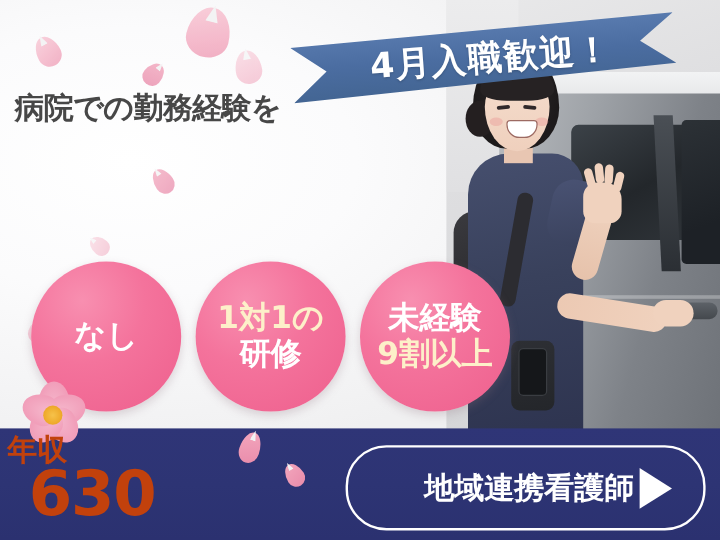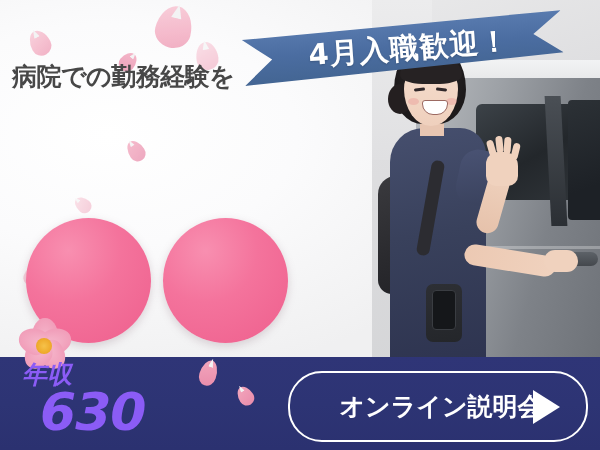--- a/index.html
+++ b/index.html
@@ -207,21 +207,21 @@
     font-size:29px;font-weight:bold;
     letter-spacing:1px;
     font-family:"DejaVu Sans","Liberation Sans",sans-serif;
     text-shadow:0 1px 2px rgba(0,0,0,.18);
     padding-left:16px;padding-right:4px;
     white-space:nowrap;
   }
 
   
   .lead{
-    position:absolute;left:12px;top:59px;width:300px;
+    position:absolute;left:12px;top:72px;width:300px;
     color:#474747;
     font-size:25px;line-height:1.42;font-weight:bold;
     letter-spacing:-0.5px;
     font-family:"DejaVu Sans","Liberation Sans",sans-serif;
   }
   .lead div{white-space:nowrap;}
 
   
   .headline{
     position:absolute;left:14px;top:137px;
@@ -254,23 +254,22 @@
   .circle .l1,.circle .l2{display:block;}
   .cream{color:#fdf0c9;}
   .white{color:#ffffff;}
 
   
   .bottombar{
     position:absolute;left:0;top:357px;width:600px;height:93px;
     background:linear-gradient(180deg,#2f3577 0%,#2d3474 50%,#2b3170 100%);
   }
   .salary{
-    position:absolute;left:20px;top:362px;color:#8b5cf6;
-    font-family:"DejaVu Sans","Liberation Sans",sans-serif;
-    font-style:italic;
+    position:absolute;left:4px;top:362px;color:#c2410c;
+    font-family:"DejaVu Sans","Liberation Sans",sans-serif;
   }
   .salary-label{
     font-size:25px;font-weight:bold;letter-spacing:0;
     display:block;line-height:1;margin-left:2px;
   }
   .salary-row{
     display:flex;align-items:baseline;margin-top:-2px;
   }
   .salary-num{
     font-size:52px;font-weight:bold;letter-spacing:-1px;line-height:1.05;
@@ -361,22 +360,29 @@
     <div class="ribbon-text">4月入職歓迎！</div>
   </div>
 
   <div class="lead">
     <div>病院での勤務経験を</div>
   </div>
 
 
   <div class="circles">
     <div class="circle">
+      <span class="l2 white">なし</span>
     </div>
     <div class="circle">
+      <span class="l1 cream">1対1の</span>
+      <span class="l2 white">研修</span>
+    </div>
+    <div class="circle">
+      <span class="l1 white">未経験</span>
+      <span class="l2 cream">9割以上</span>
     </div>
   </div>
 
   <div class="bottombar"></div>
 
   <div class="petal deep" style="left:200px;top:360px;width:17px;height:26px;transform:rotate(18deg);"></div>
   <div class="petal deep" style="left:238px;top:386px;width:15px;height:20px;transform:rotate(-32deg);"></div>
 
   <div class="flower" style="left:14px;top:318px;">
     <div class="fp" style="left:18px;top:0px;transform:rotate(0deg);"></div>
@@ -389,18 +395,18 @@
 
   <div class="salary">
     <span class="salary-label">年収</span>
     <div class="salary-row">
       <span class="salary-num">630</span>
     </div>
   </div>
 
   <div class="cta">
     <div class="cta-text">
-      <div>オンライン説明会</div>
+      <div>地域連携看護師</div>
     </div>
     <div class="cta-play"></div>
   </div>
 
 </div>
 
 </body></html>

